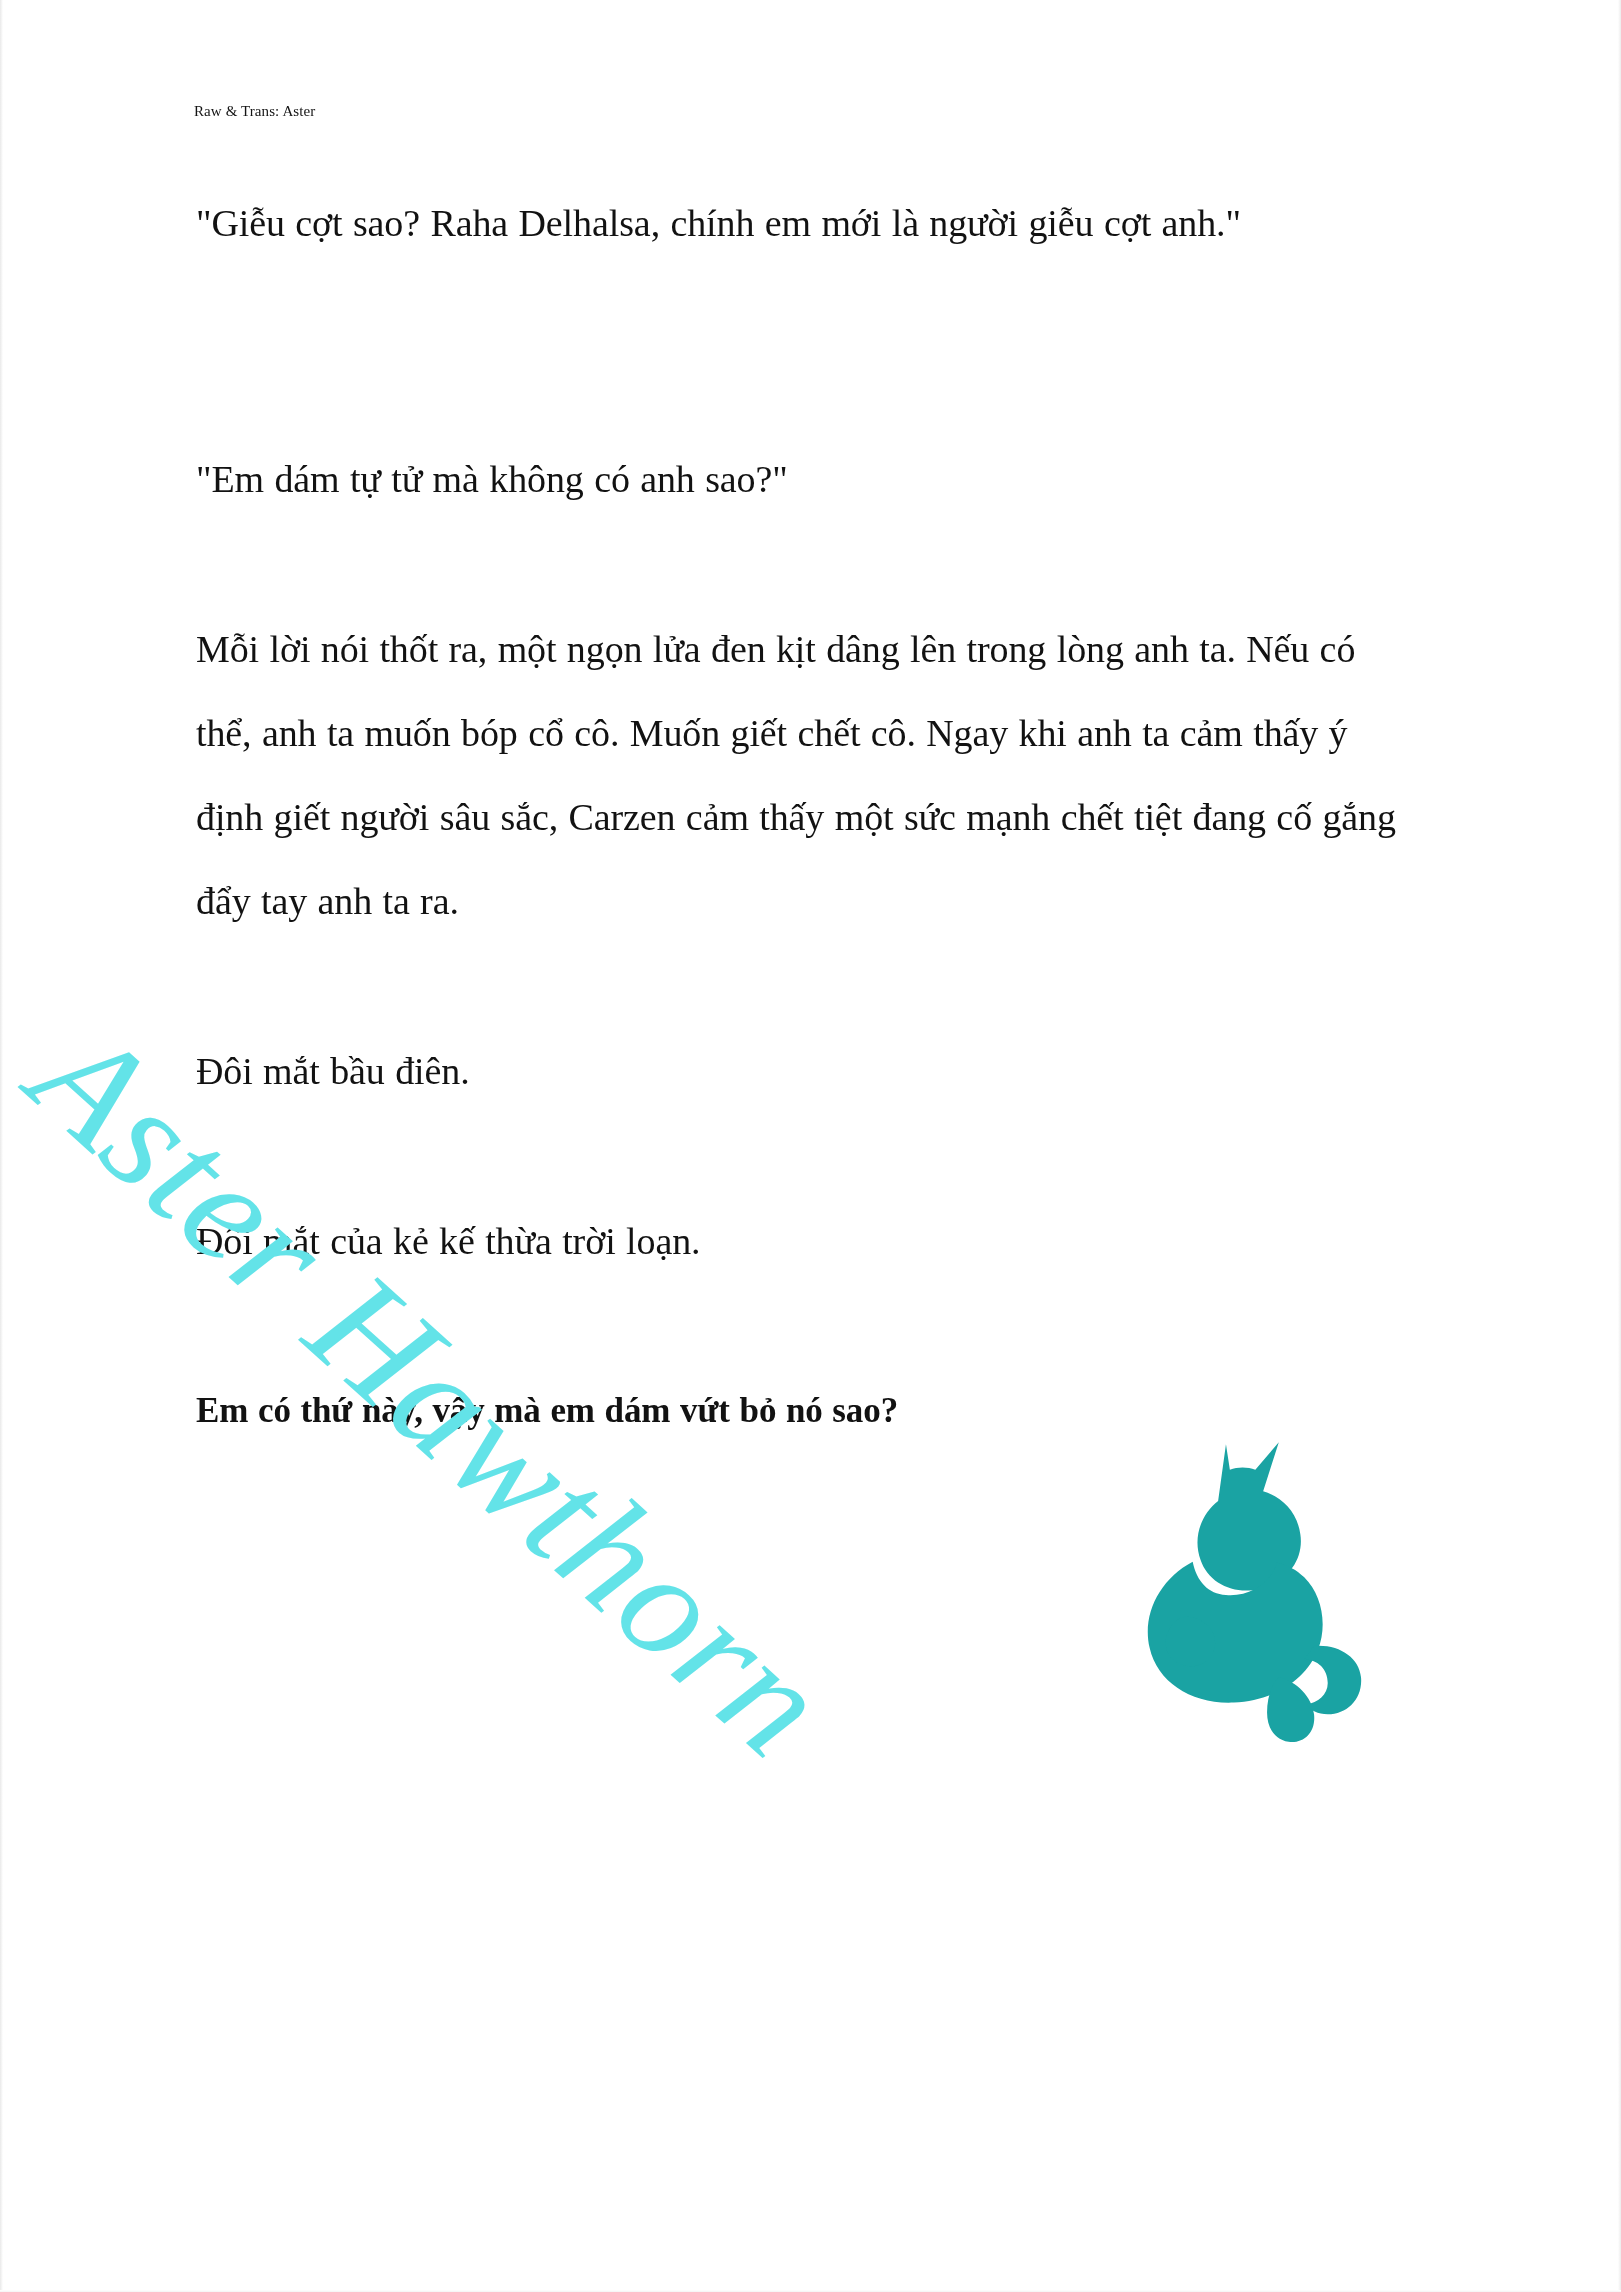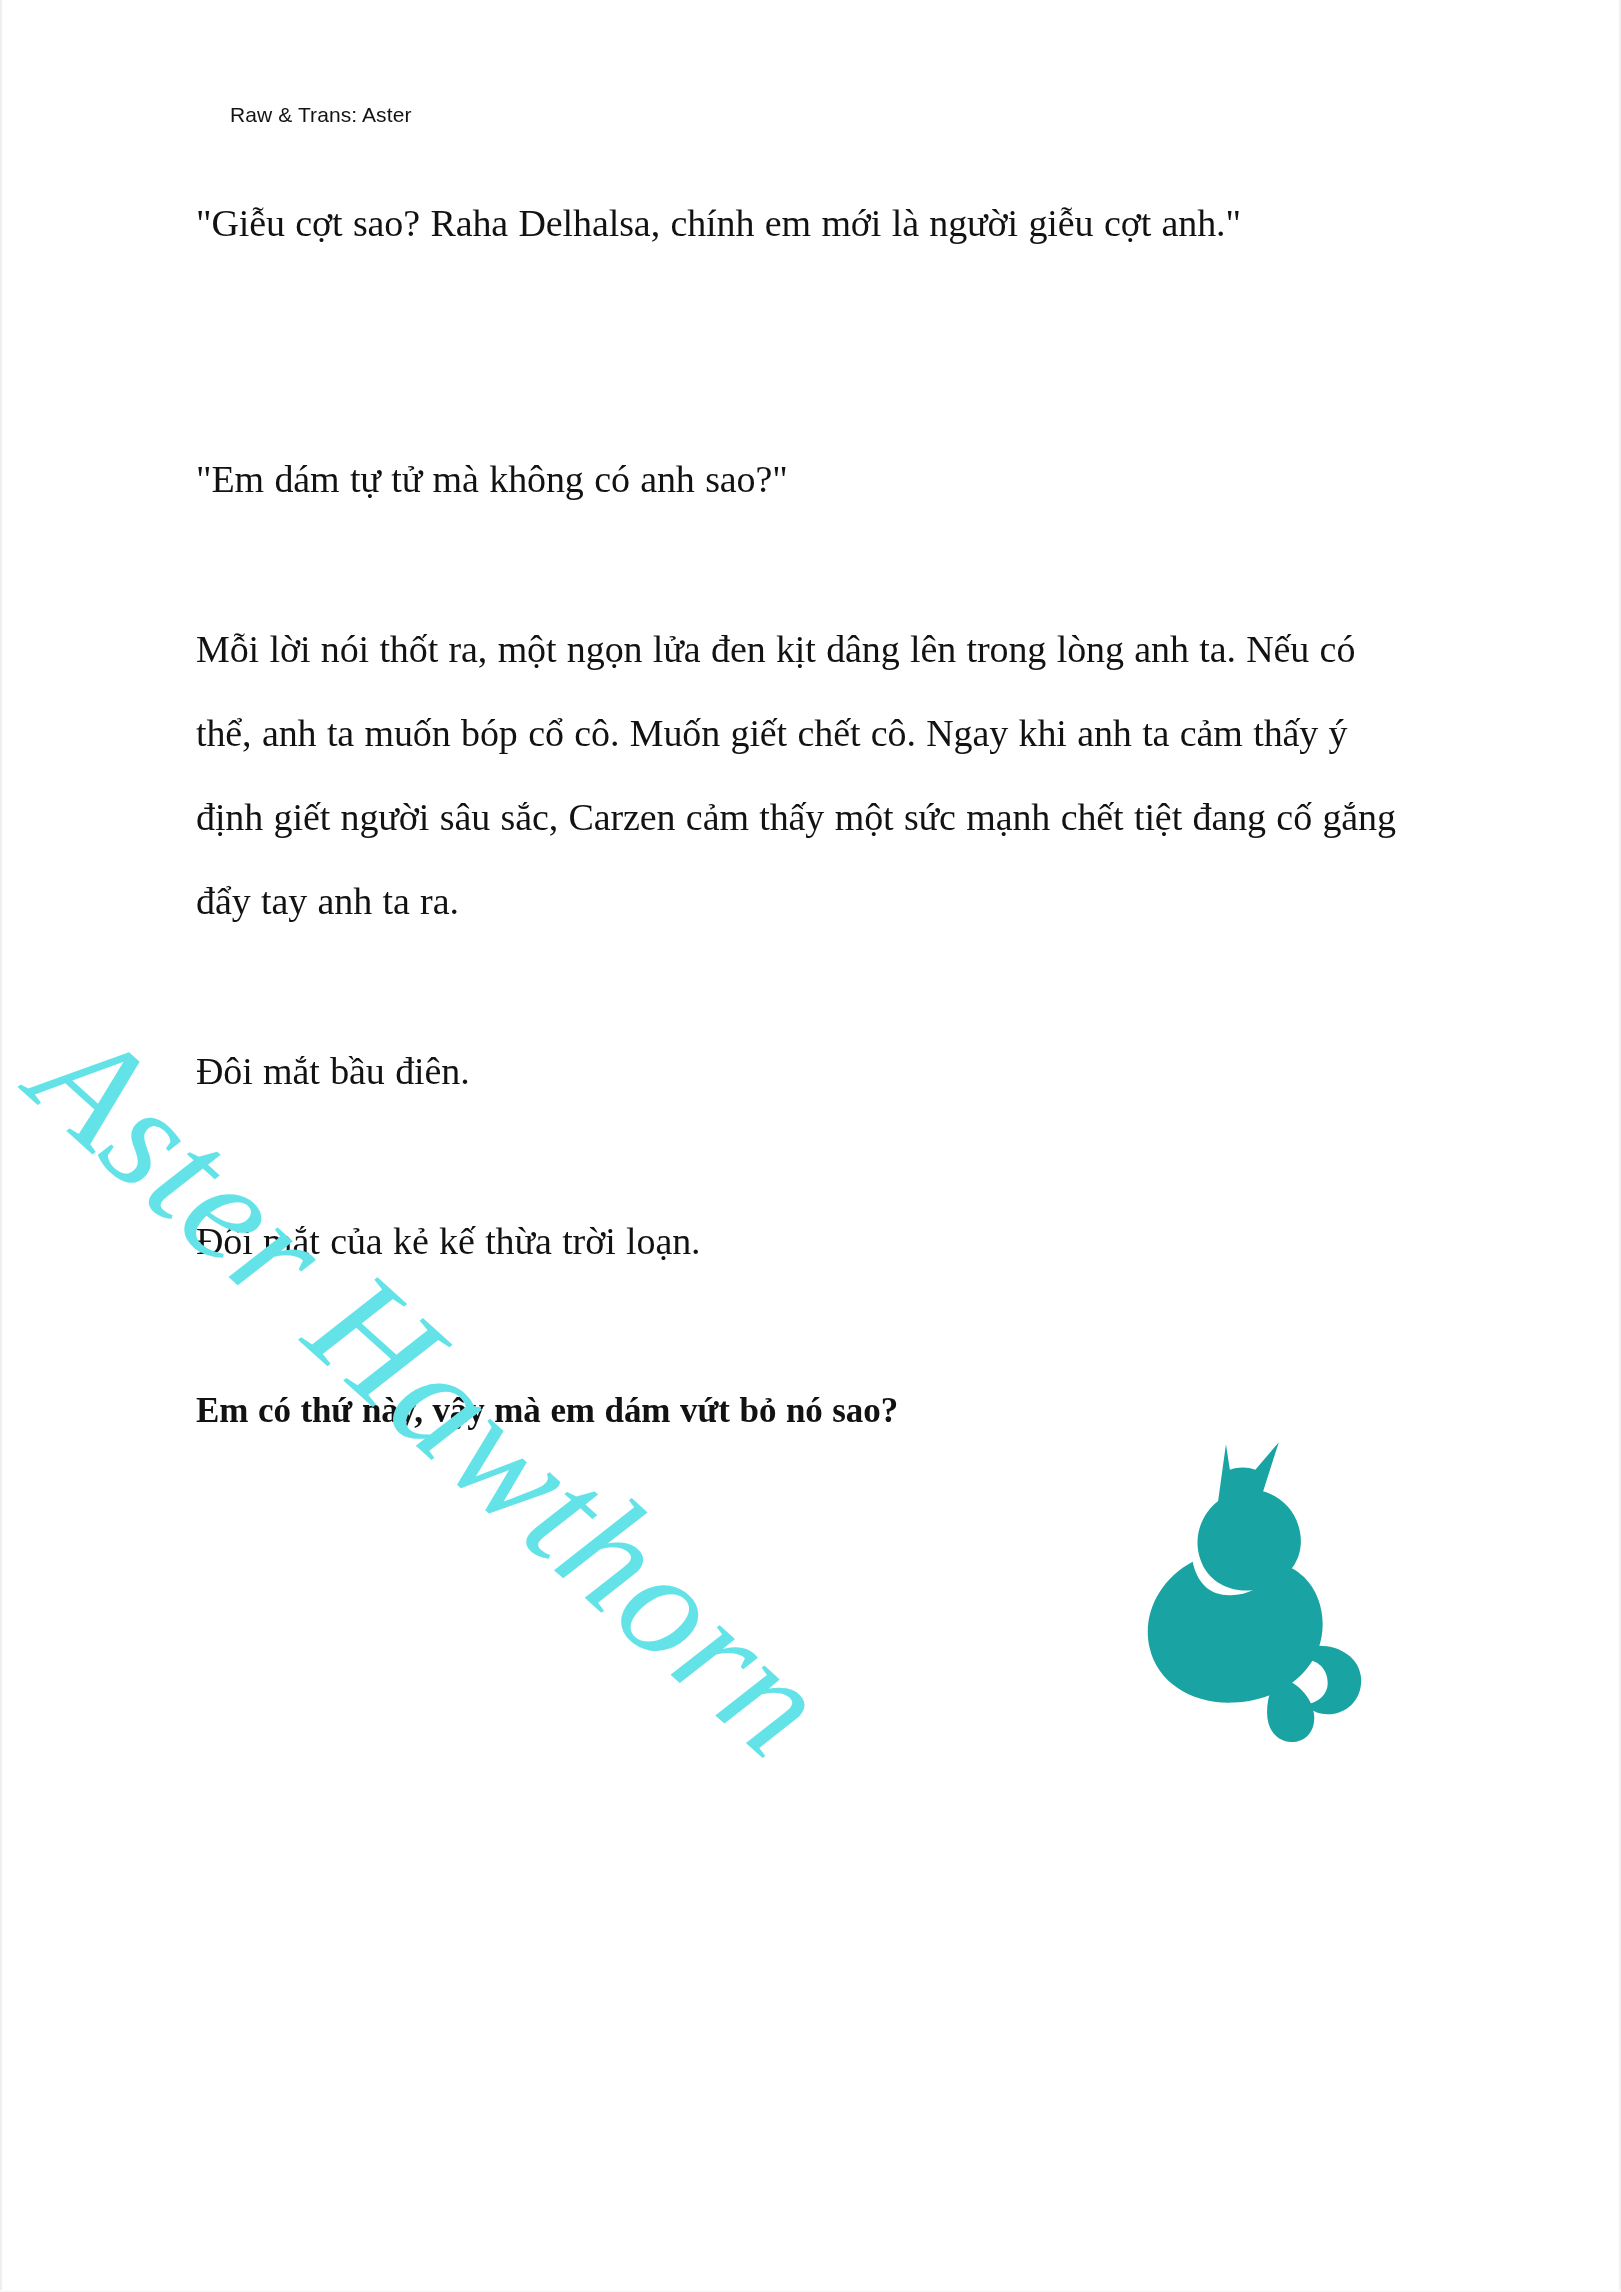--- a/index.html
+++ b/index.html
@@ -39,27 +39,26 @@
     left: 0; right: 0; bottom: 0;
     height: 2.9px;
     background: linear-gradient(to top, #ededed, #ffffff);
   }
 
   
   .doc-header {
     position: absolute;
     left: 194px;
     top: 103px;
-    font-family: Liberation Sans, sans-serif;
-    font-size: 21px;
+    font-family: Liberation Serif, serif;
+    font-size: 15px;
     font-weight: 400;
     color: #141414;
     letter-spacing: 0.1px;
     white-space: nowrap;
-    margin-left: 36px;
   }
 
   
   .content {
     position: absolute;
     left: 196px;
     top: 181px;
     width: 1225px;
   }
 

